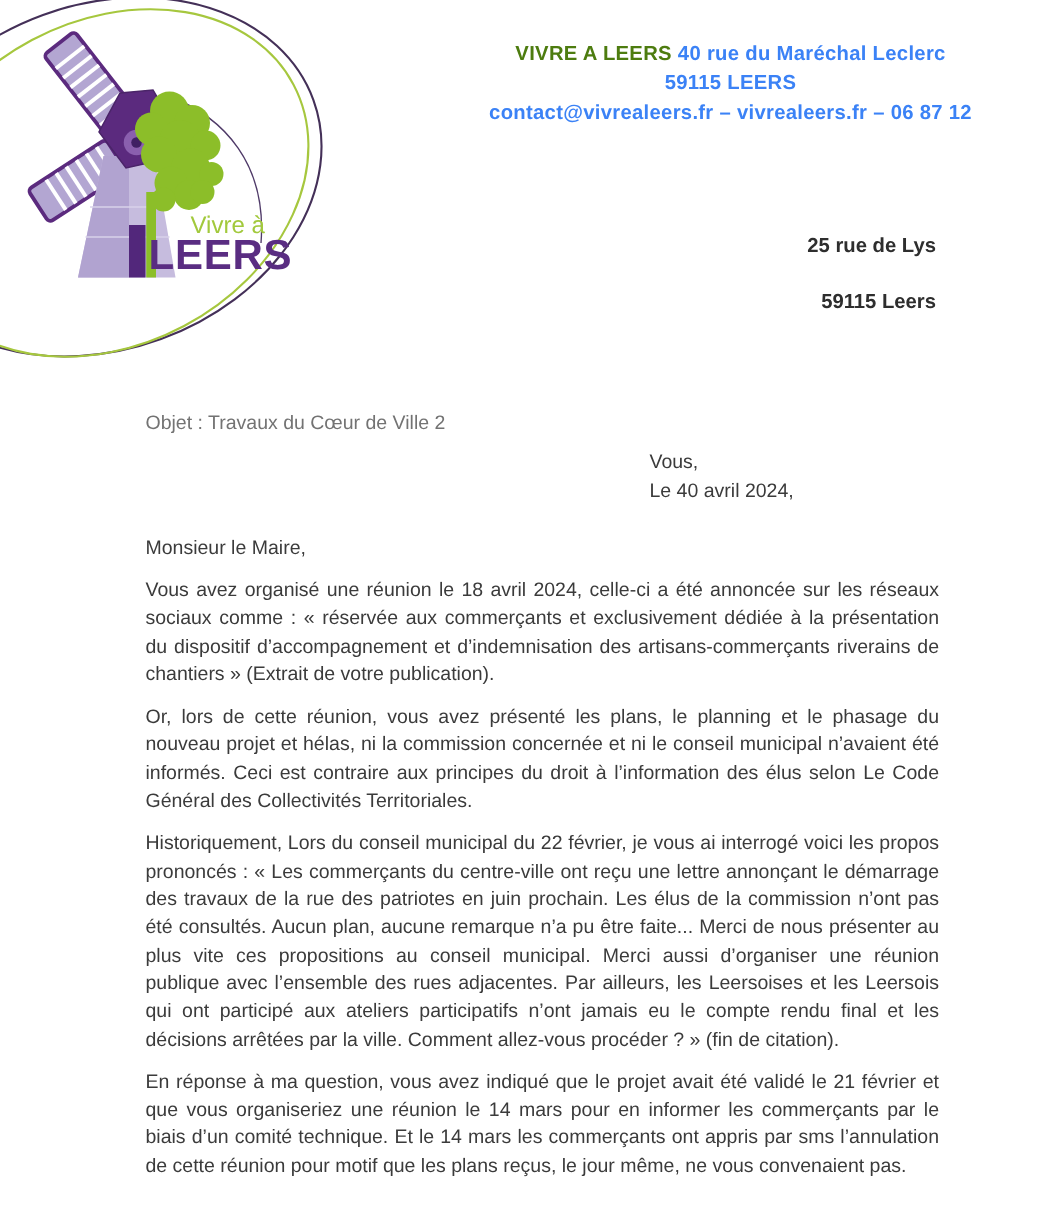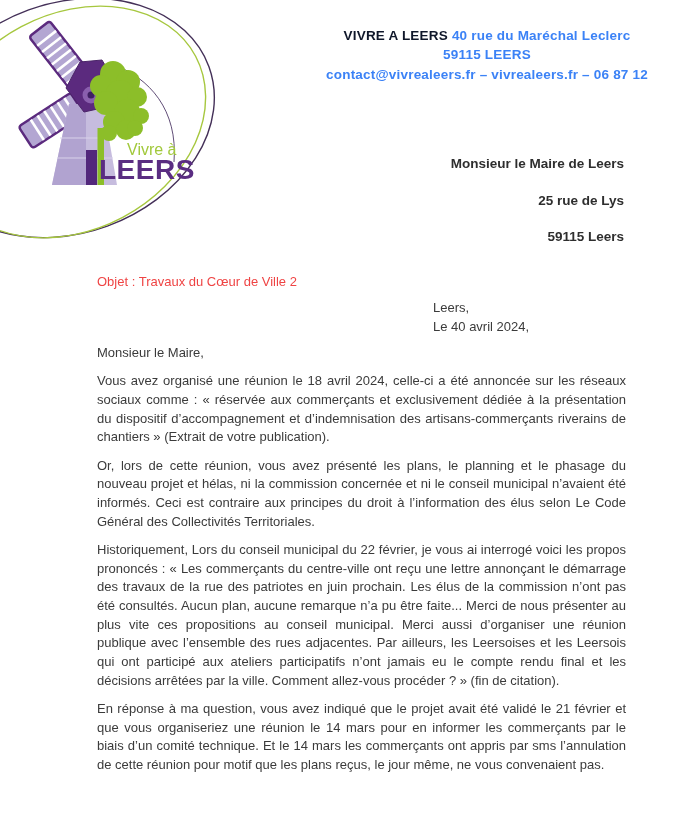--- a/index.html
+++ b/index.html
@@ -8,46 +8,46 @@
     position:relative; width:697px; height:820px;
     background:#ffffff; overflow:hidden; color:#3b3b3b;
   }
   .logo-svg { position:absolute; left:0; top:0; }
 
   .letterhead {
     position:absolute; left:283px; top:26px; width:408px;
     text-align:center; font-weight:bold; font-size:13.5px;
     line-height:19.3px; letter-spacing:0.2px;
   }
-  .purple { color:#0f172a;margin-top:35px; }
+  .purple { color:#4d7c0f;margin-top:35px; }
   .green  { color:#3b82f6; }
 
   .recipient {
     position:absolute; right:73px; top:146px;
     text-align:right; font-weight:bold; font-size:13.5px;
     line-height:36.6px; color:#2e2e2e;
   }
 
   .subject {
     position:absolute; left:97px; top:274px;
-    font-size:13px; color:#ef4444;
+    font-size:13px; color:#737373;
   }
 
   .dateblock {
     position:absolute; left:433px; top:299px;
     font-size:13px; line-height:18.7px; color:#3b3b3b;
   }
 
   .letter-body {
     position:absolute; left:97px; top:344px; width:529px;
     font-size:13px; line-height:18.7px; text-align:justify;
     color:#3b3b3b;
   }
   .letter-body p { margin:0 0 9.5px 0; }
-  .letter-body p.salutation { text-align:left; }
+  .letter-body p.salutation { text-align:left;margin-top:12px; }
 </style>
 </head>
 <body>
 
 <div class="page">
 
   <svg class="logo-svg" width="290" height="272" viewBox="0 0 290 272" xmlns="http://www.w3.org/2000/svg">
 
     <g fill="none">
       <ellipse cx="68" cy="118" rx="150" ry="115" transform="rotate(-20 68 118)" stroke="#443058" stroke-width="1.4"></ellipse>
@@ -119,29 +119,28 @@
   <div class="letterhead">
     <div>
       <span class="purple">VIVRE A LEERS</span>
       <span class="green">40 rue du Maréchal Leclerc</span>
     </div>
     <div class="green">59115 LEERS</div>
     <div class="green">contact@vivrealeers.fr – vivrealeers.fr – 06 87 12</div>
   </div>
 
   <div class="recipient">
-    <div>Monsieur le Maire de Leers</div>
     <div>25 rue de Lys</div>
     <div>59115 Leers</div>
   </div>
 
   <div class="subject">Objet : Travaux du Cœur de Ville 2</div>
 
   <div class="dateblock">
-    <div>Leers,</div>
+    <div>Vous,</div>
     <div>Le 40 avril 2024,</div>
   </div>
 
   <div class="letter-body">
     <p class="salutation">Monsieur le Maire,</p>
     <p>Vous avez organisé une réunion le 18 avril 2024, celle-ci a été annoncée sur les réseaux sociaux comme : « réservée aux commerçants et exclusivement dédiée à la présentation du dispositif d’accompagnement et d’indemnisation des artisans-commerçants riverains de chantiers » (Extrait de votre publication).</p>
     <p>Or, lors de cette réunion, vous avez présenté les plans, le planning et le phasage du nouveau projet et hélas, ni la commission concernée et ni le conseil municipal n’avaient été informés. Ceci est contraire aux principes du droit à l’information des élus selon Le Code Général des Collectivités Territoriales.</p>
     <p>Historiquement, Lors du conseil municipal du 22 février, je vous ai interrogé voici les propos prononcés : « Les commerçants du centre-ville ont reçu une lettre annonçant le démarrage des travaux de la rue des patriotes en juin prochain. Les élus de la commission n’ont pas été consultés. Aucun plan, aucune remarque n’a pu être faite... Merci de nous présenter au plus vite ces propositions au conseil municipal. Merci aussi d’organiser une réunion publique avec l’ensemble des rues adjacentes. Par ailleurs, les Leersoises et les Leersois qui ont participé aux ateliers participatifs n’ont jamais eu le compte rendu final et les décisions arrêtées par la ville. Comment allez-vous procéder ? » (fin de citation).</p>
     <p>En réponse à ma question, vous avez indiqué que le projet avait été validé le 21 février et que vous organiseriez une réunion le 14 mars pour en informer les commerçants par le biais d’un comité technique. Et le 14 mars les commerçants ont appris par sms l’annulation de cette réunion pour motif que les plans reçus, le jour même, ne vous convenaient pas.</p>
 

